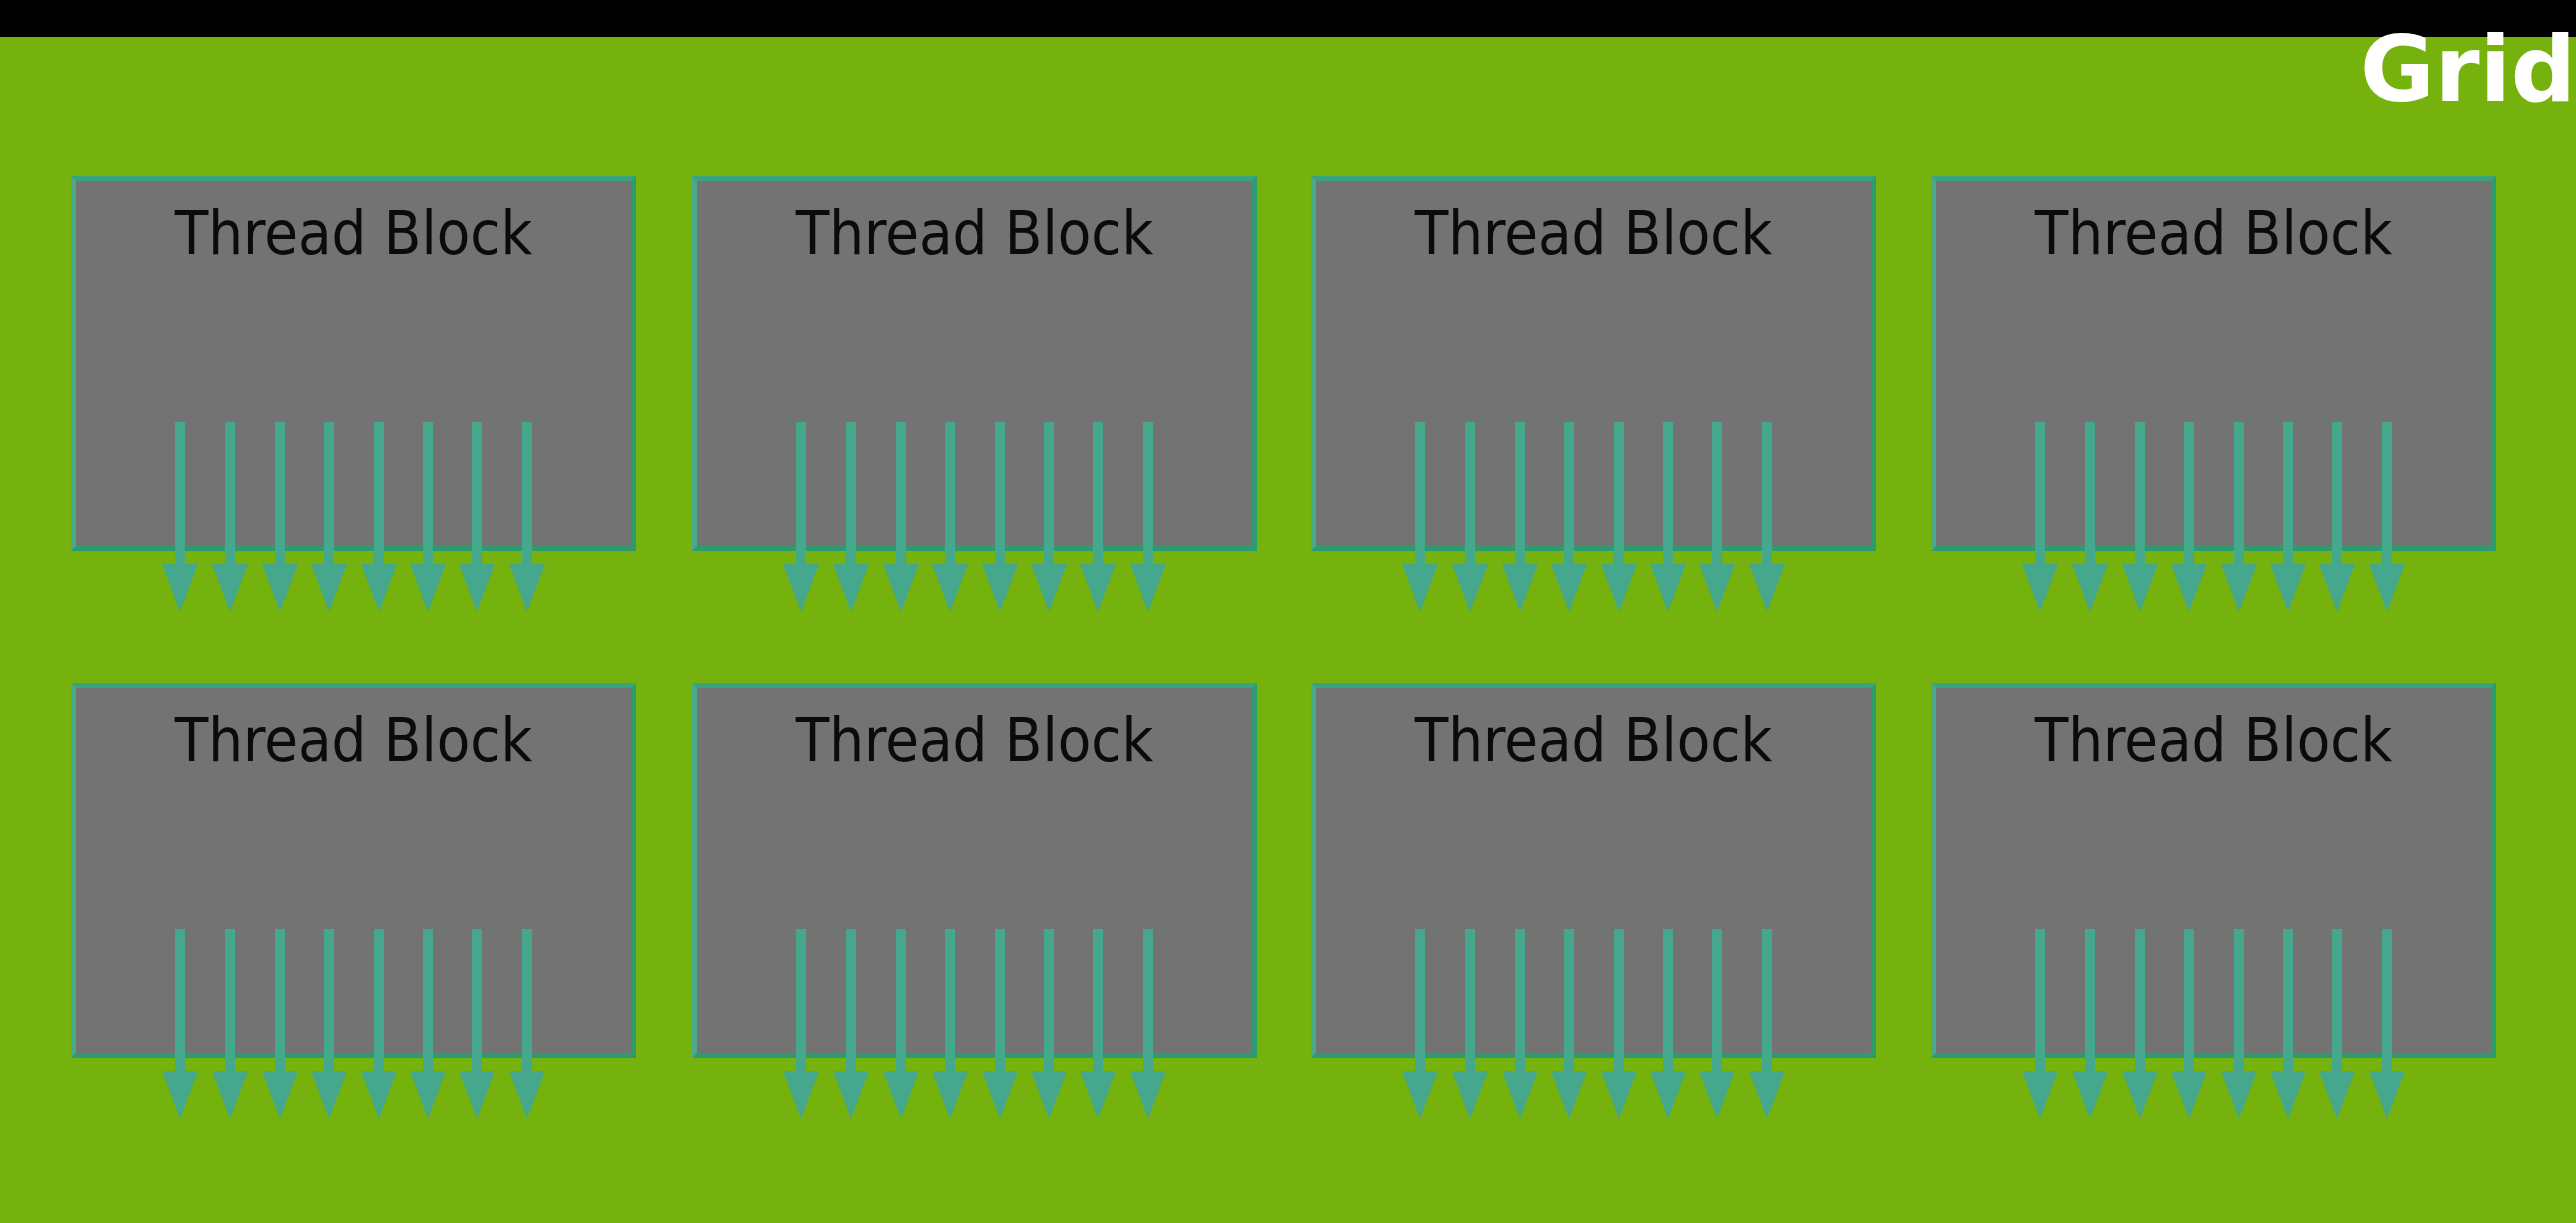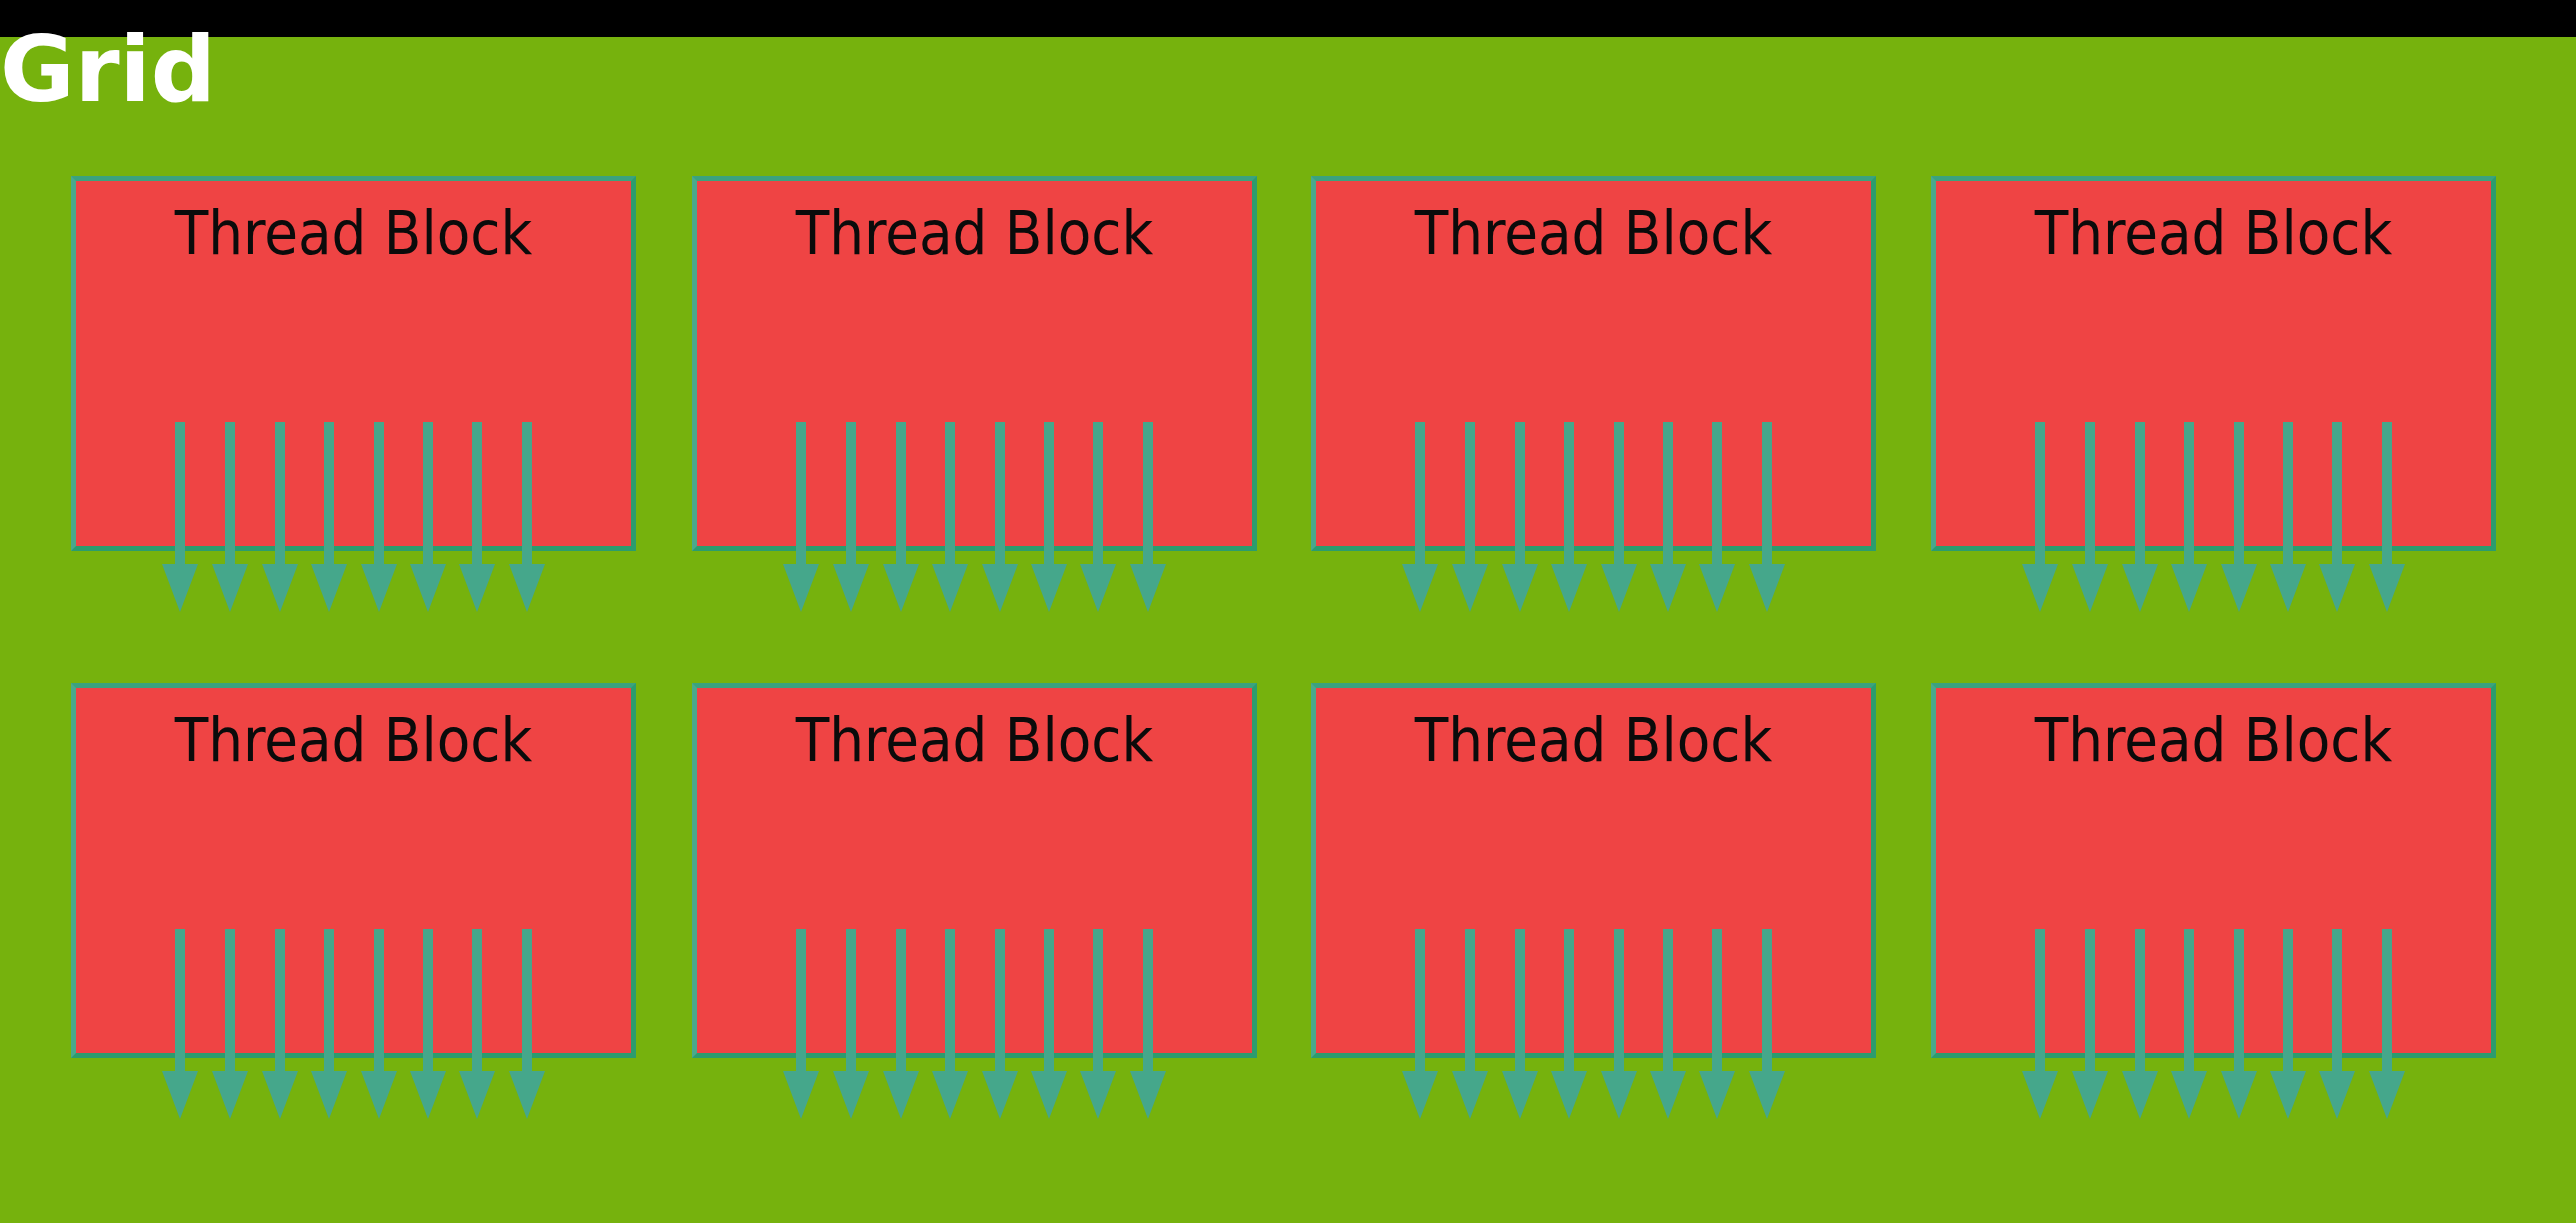--- a/index.html
+++ b/index.html
@@ -41,21 +41,21 @@
     height: 1187px;
     background: #76b20d;
   }
 
   
   .slide-title {
     position: absolute;
     left: 0;
     top: 13px;
     width: 2576px;
-    text-align: left;
+    text-align: right;
     font-family: "DejaVu Sans", "Liberation Sans", sans-serif;
     font-weight: bold;
     font-size: 91px;
     line-height: 114px;
     color: #ffffff;
     letter-spacing: 0px;
     white-space: nowrap;
   }
 
   
@@ -75,21 +75,21 @@
   }
   .block-row.row-0 { top: 0px; }
   .block-row.row-1 { top: 507px; }
 
   .thread-block {
     position: absolute;
     top: 0;
     width: 565px;
     height: 375px;
     box-sizing: border-box;
-    background: #ef4444;
+    background: #737373;
     border: 5px solid #2c9c6e;
     border-top-color: #3ba27e;
     border-left-color: #4aa98c;
   }
   .thread-block.col-0 { left: 0px; }
   .thread-block.col-1 { left: 621px; }
   .thread-block.col-2 { left: 1240px; }
   .thread-block.col-3 { left: 1860px; }
 
   .block-label {

